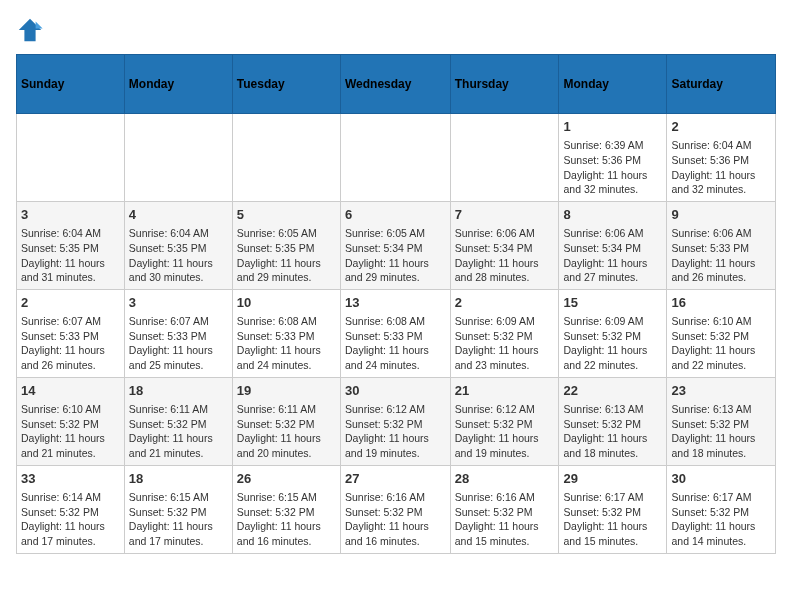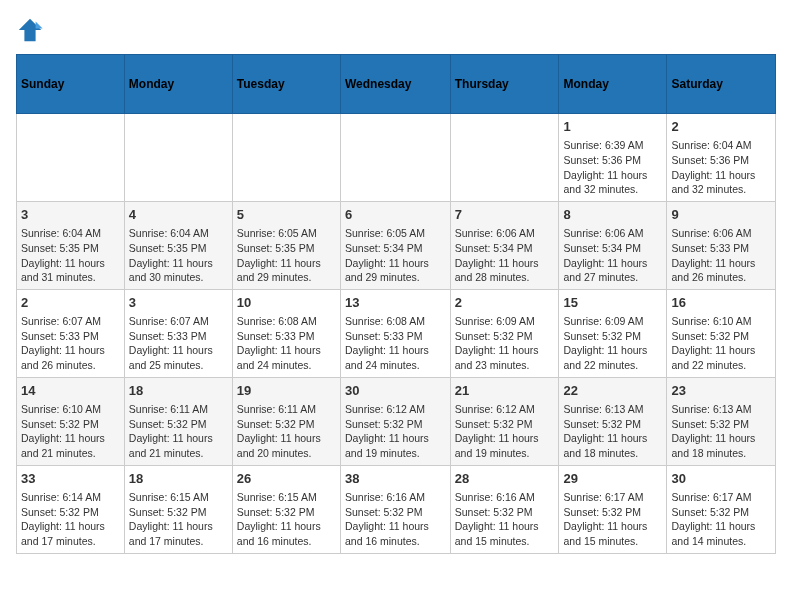--- a/index.html
+++ b/index.html
@@ -284,21 +284,21 @@
           <div>Sunset: 5:32 PM</div>
           <div>Daylight: 11 hours and 17 minutes.</div>
         </td>
         <td>
           <span class="day-num">26</span>
           <div>Sunrise: 6:15 AM</div>
           <div>Sunset: 5:32 PM</div>
           <div>Daylight: 11 hours and 16 minutes.</div>
         </td>
         <td>
-          <span class="day-num">38</span>
+          <span class="day-num">27</span>
           <div>Sunrise: 6:16 AM</div>
           <div>Sunset: 5:32 PM</div>
           <div>Daylight: 11 hours and 16 minutes.</div>
         </td>
         <td>
           <span class="day-num">28</span>
           <div>Sunrise: 6:16 AM</div>
           <div>Sunset: 5:32 PM</div>
           <div>Daylight: 11 hours and 15 minutes.</div>
         </td>

